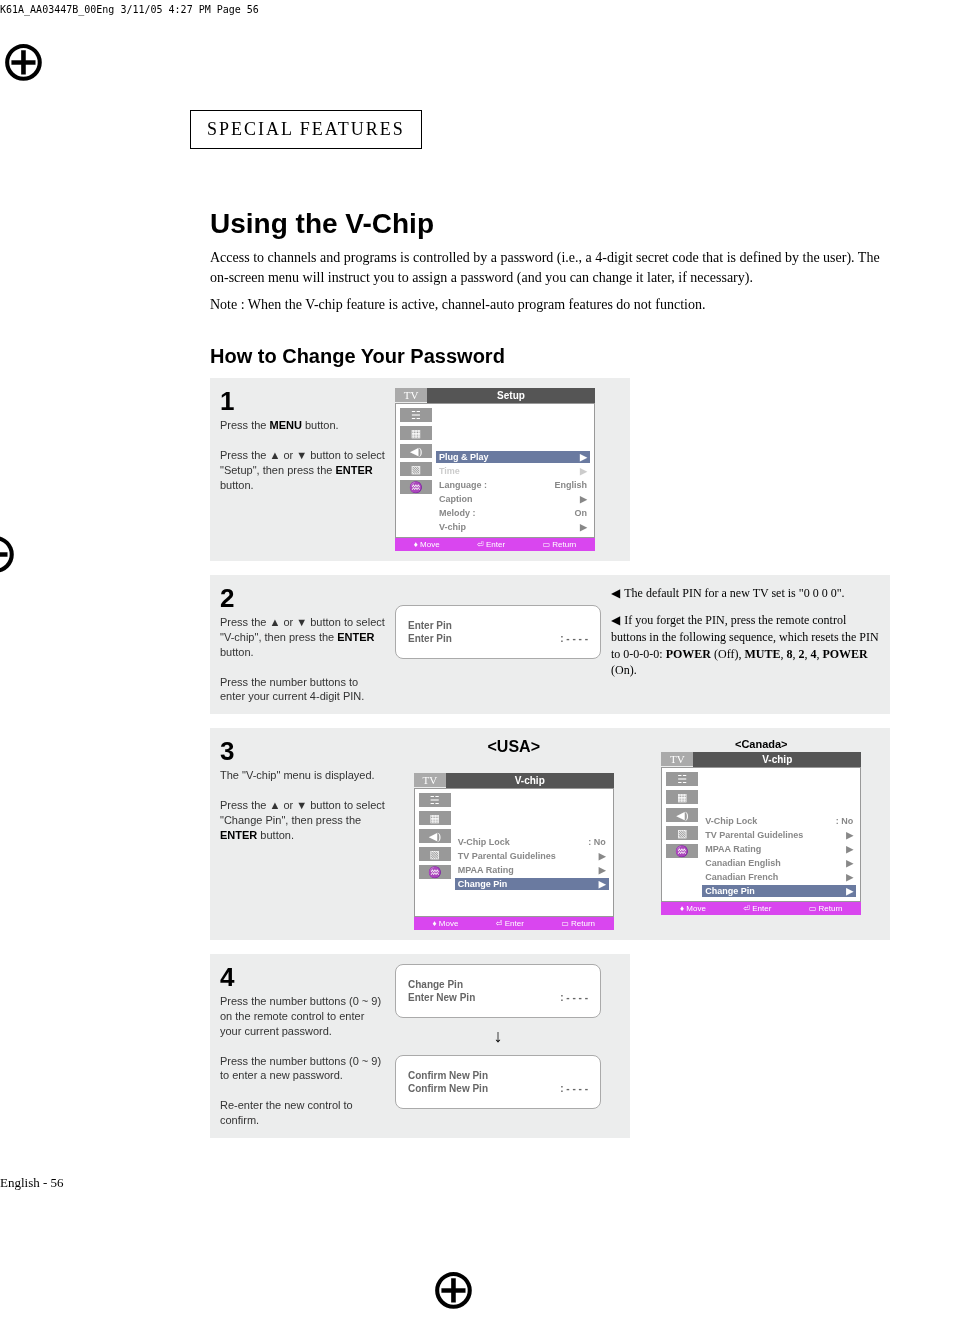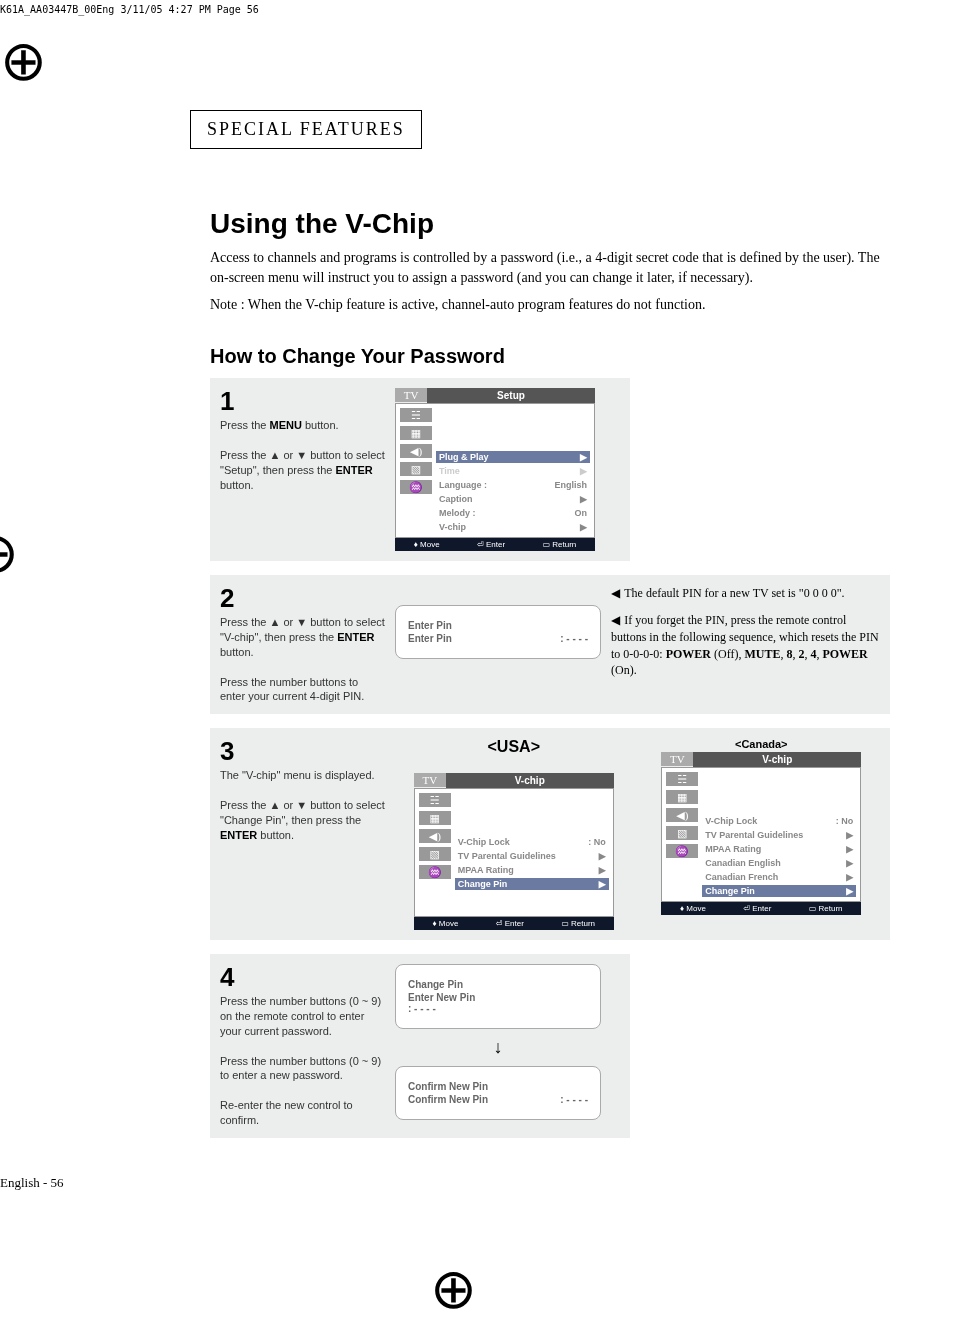--- a/index.html
+++ b/index.html
@@ -158,21 +158,21 @@
     font-weight: bold;
     display: flex;
     justify-content: space-between;
     font-size: 9px;
   }
   .osd-item.selected {
     background: #6a7aa0;
     color: #fff;
   }
   .osd-footer {
-    background: #0f172a;
+    background: #d946ef;
     color: #fff;
     font-size: 8px;
     display: flex;
     justify-content: space-around;
     padding: 2px 0;
   }
   .info-box {
     background: #fff;
     border: 1px solid #aaa;
     border-radius: 8px;
@@ -424,21 +424,21 @@
         <div class="step-number">4</div>
         <div>Press the number buttons (0 ~ 9) on the remote control to enter your current password.</div>
         <br>
         <div>Press the number buttons (0 ~ 9) to enter a new password.</div>
         <br>
         <div>Re-enter the new control to confirm.</div>
       </div>
       <div class="step4-col2">
         <div class="info-box">
           <div>Change Pin</div>
-          <div style="display:flex;justify-content:space-between;margin-top:2px;flex-direction:column;">
+          <div style="display:flex;justify-content:space-between;margin-top:2px;">
             <span>Enter New Pin</span>
             <span>: - - - -</span>
           </div>
         </div>
         <div class="arrow-down">↓</div>
         <div class="info-box">
           <div>Confirm New Pin</div>
           <div style="display:flex;justify-content:space-between;margin-top:2px;">
             <span>Confirm New Pin</span>
             <span>: - - - -</span>

